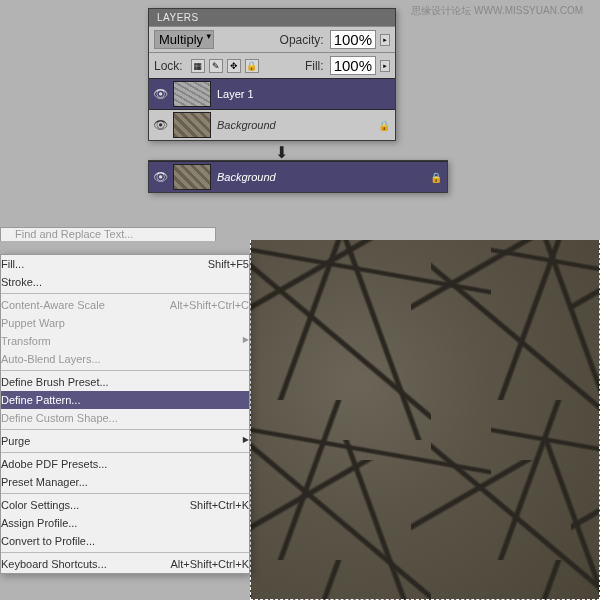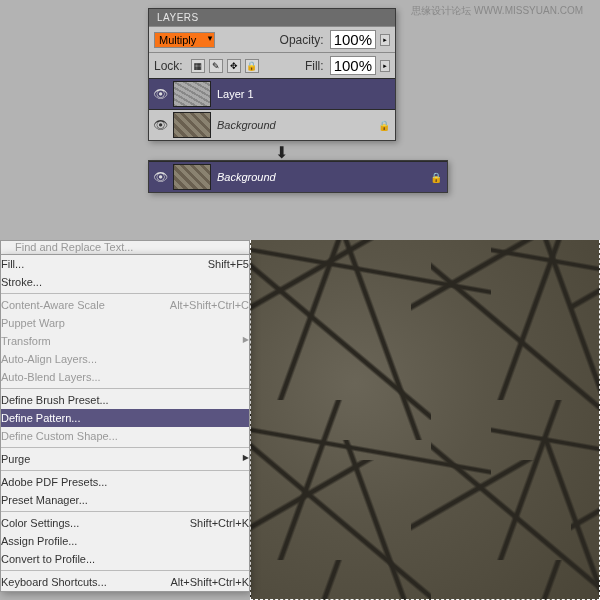--- a/index.html
+++ b/index.html
@@ -2,21 +2,21 @@
 <html><head>
 <meta charset="utf-8">
 <style>
 *{margin:0;padding:0;box-sizing:border-box;font-family:Tahoma,Arial,sans-serif;font-size:11px}
 body{background:#b3b3b3;width:600px;height:600px;position:relative;overflow:hidden}
 .watermark{position:absolute;top:4px;right:17px;color:#888;font-size:10px}
 .panel{position:absolute;background:#6c6c6c;border:1px solid #3a3a3a;box-shadow:2px 2px 6px rgba(0,0,0,0.3)}
 .panel.main{left:148px;top:8px;width:248px}
 .tab{background:#6c6c6c;color:#e6e6e6;padding:3px 8px;display:inline-block;font-size:10px;letter-spacing:0.5px}
 .blend-row,.lock-row{background:#c8c8c8;padding:3px 5px;display:flex;align-items:center;gap:4px;border-top:1px solid #8a8a8a}
-.blend-select{background:#f97316;border:1px solid #888;padding:1px 18px 1px 4px;font-size:11px;position:relative}
+.blend-select{background:#a3a3a3;border:1px solid #888;padding:1px 10px 1px 4px;font-size:13px;position:relative}
 .blend-select::after{content:'▾';position:absolute;right:2px;top:0;font-size:9px}
 .label{color:#333;font-size:12px}
 .pct-box{background:#fff;border:1px solid #888;padding:0 3px;font-size:15px;margin-left:2px}
 .slider-btn{width:10px;height:12px;background:#d8d8d8;border:1px solid #888;display:inline-block;font-size:7px;text-align:center;line-height:10px}
 .lock-icons{display:flex;gap:4px;margin-left:4px}
 .lock-icons span{width:14px;height:14px;border:1px solid #888;background:#d8d8d8;display:flex;align-items:center;justify-content:center;font-size:9px}
 .layer{display:flex;align-items:center;padding:2px 4px;gap:6px;border-top:1px solid #2a2a2a}
 .layer.sel{background:#4a4570}
 .layer.norm{background:#c8c8c8}
 .eye{width:14px;height:14px;color:#333;font-size:12px}
@@ -37,21 +37,21 @@
 .menu-item .arrow{font-size:8px}
 .texture{position:absolute;left:250px;top:240px;width:350px;height:360px;background:#5a5547;background-image:
  linear-gradient(40deg,transparent 45%,#2a2720 46%,#2a2720 47%,transparent 48%),
  linear-gradient(110deg,transparent 30%,#2a2720 31%,#2a2720 32%,transparent 33%),
  linear-gradient(70deg,transparent 60%,#2a2720 61%,#2a2720 62%,transparent 63%),
  linear-gradient(150deg,transparent 20%,#2a2720 21%,#2a2720 22%,transparent 23%),
  linear-gradient(10deg,transparent 75%,#2a2720 76%,#2a2720 77%,transparent 78%),
  radial-gradient(circle at 30% 40%,#6a6557 0%,#5a5547 40%,#4a4537 100%);
  background-size:180px 180px,220px 160px,200px 200px,160px 220px,240px 180px,100% 100%;
  border:1px dashed #fff;border-top:none}
-.truncated{position:absolute;left:0;top:240px;width:250px;height:14px;background:#f0f0f0;color:#999;padding:0 14px;border:1px solid #999;border-bottom:none;overflow:hidden}
+.truncated{position:absolute;left:0;top:227px;width:216px;height:14px;background:#f0f0f0;color:#999;padding:0 14px;border:1px solid #999;border-bottom:none;overflow:hidden}
 </style>
 </head>
 <body>
 
 <div class="watermark">思缘设计论坛  WWW.MISSYUAN.COM</div>
 
 <div class="panel main">
   <div class="tab">LAYERS</div>
   <div class="blend-row">
     <div class="blend-select">Multiply</div>
@@ -111,23 +111,20 @@
       <span>Alt+Shift+Ctrl+C</span>
     </div>
     <div class="menu-item disabled">
       <span>Puppet Warp</span>
     </div>
     <div class="menu-item disabled">
       <span>Transform</span>
       <span class="arrow">▶</span>
     </div>
     <div class="menu-item disabled">
-      <span>Auto-Align Layers...</span>
-    </div>
-    <div class="menu-item disabled">
       <span>Auto-Blend Layers...</span>
     </div>
     <div class="menu-sep"></div>
     <div class="menu-item">
       <span>Define Brush Preset...</span>
     </div>
     <div class="menu-item sel">
       <span>Define Pattern...</span>
     </div>
     <div class="menu-item disabled">

